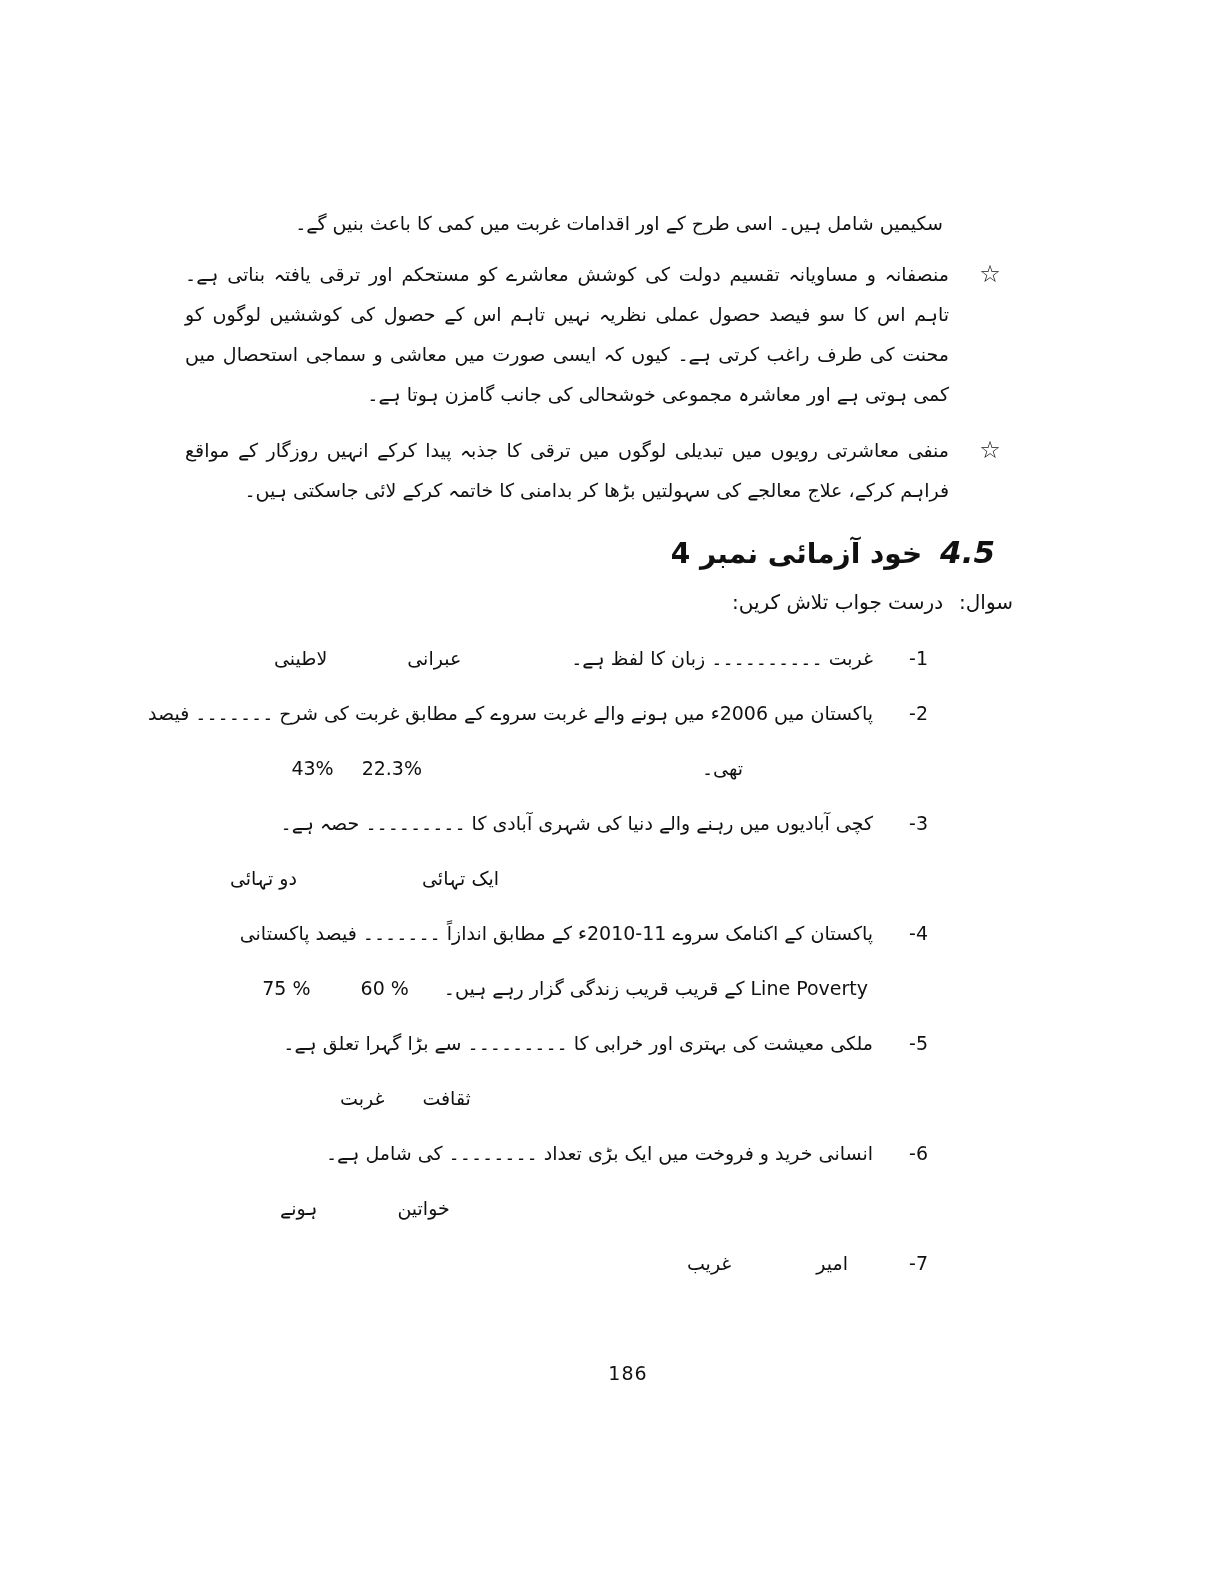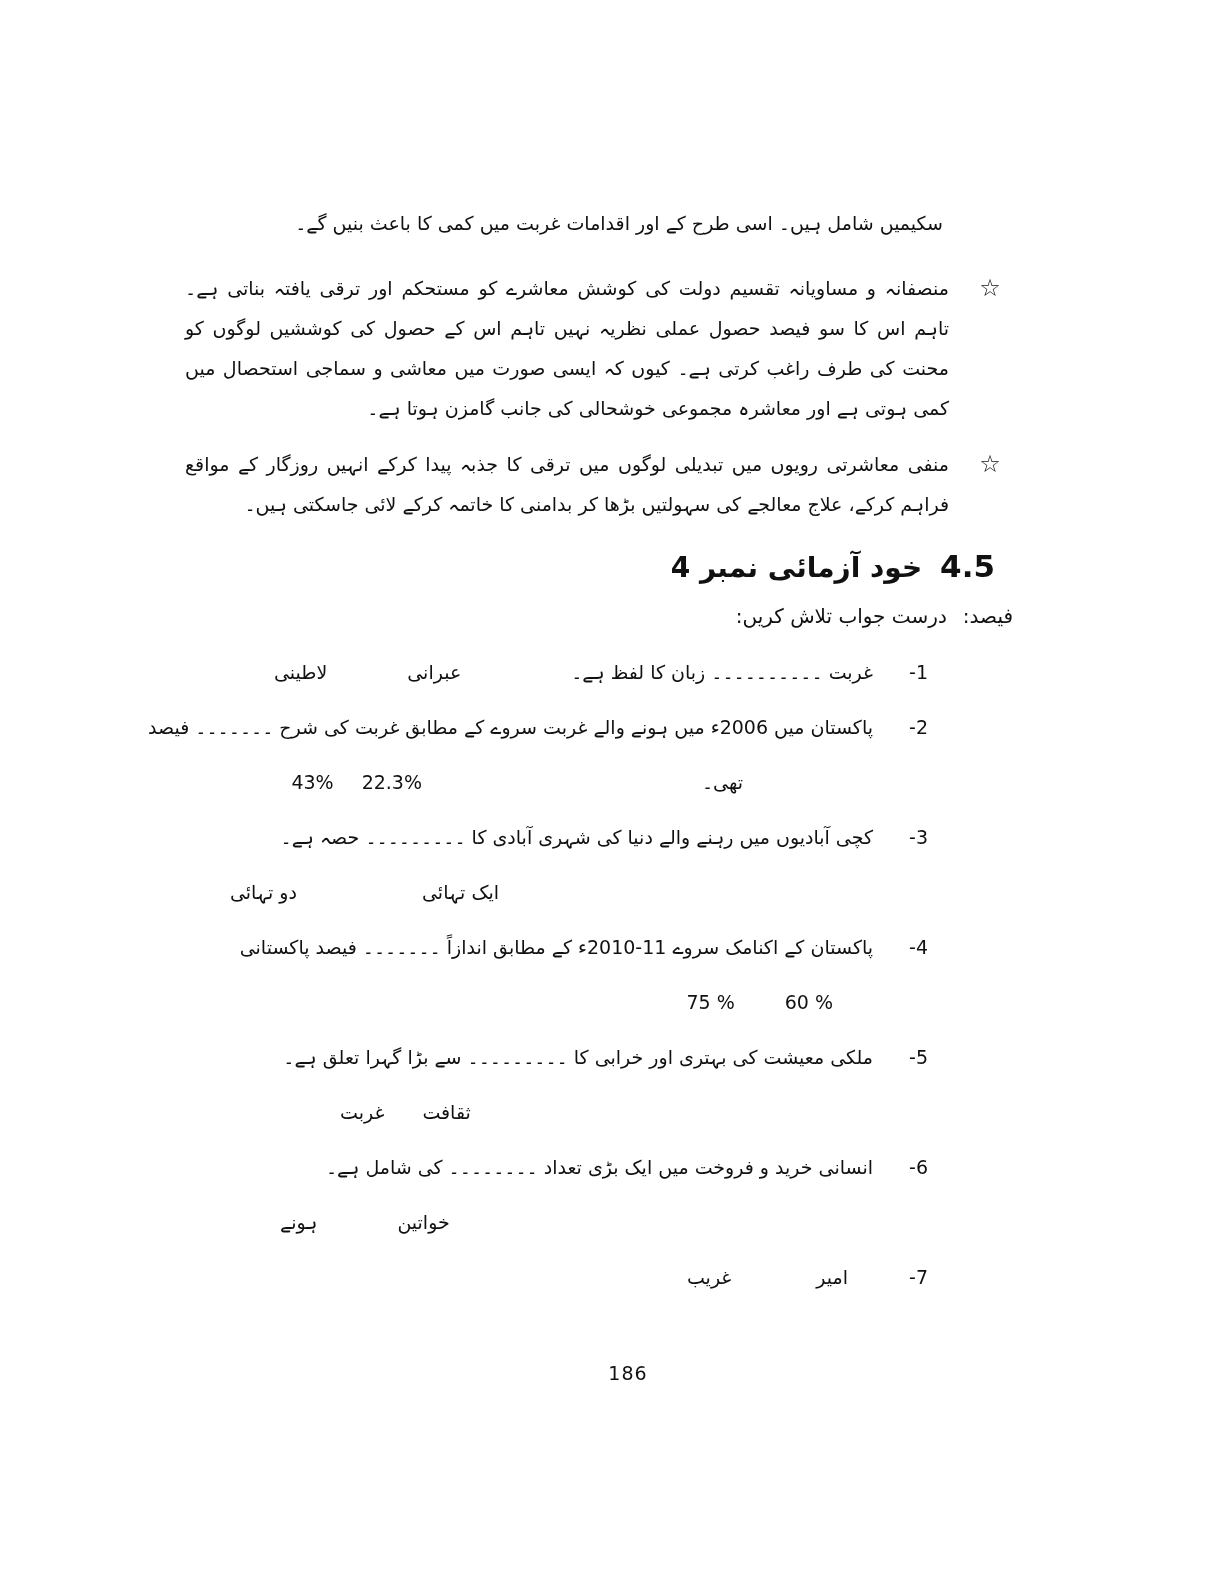--- a/index.html
+++ b/index.html
@@ -16,36 +16,36 @@
   .content {
     position:absolute; top:206px; left:185px; width:828px;
     direction:rtl;
   }
 
   
   .intro-line {
     padding-right:70px;
     font-size:19px; line-height:34px;
     text-align:right;
-    margin-bottom:28px;
+    margin-bottom:14px;
     white-space:nowrap;
   }
 
   
   .bullet { display:flex; gap:18px; margin-bottom:16px; }
   .star-cell { flex:none; width:46px; text-align:center; font-size:24px; line-height:40px; }
   .bullet-text { flex:1; font-size:19px; line-height:40px; text-align:justify; }
 
   
   .section-heading {
     display:flex; align-items:baseline; gap:18px;
     padding-right:18px; margin:24px 0 20px 0;
     font-weight:bold;
   }
-  .sec-num { font-size:31px; direction:ltr; }
+  .sec-num { font-size:31px; direction:ltr;font-style:italic; }
   .sec-title { font-size:28px; }
 
   
   .exercise-header { display:flex; gap:16px; font-size:20px; margin-bottom:16px; }
 
   
   .qrow { min-height:55px; display:flex; align-items:center; font-size:19px; }
   .row-q { padding-right:85px; }
   .q-num { flex:none; width:55px; direction:ltr; text-align:right; unicode-bidi:embed; }
   .q-text { white-space:nowrap; }
@@ -92,21 +92,21 @@
       <span class="star-cell">☆</span>
       <p class="bullet-text">منفی معاشرتی رویوں میں تبدیلی لوگوں میں ترقی کا جذبہ پیدا کرکے انہیں روزگار کے مواقع فراہم کرکے، علاج معالجے کی سہولتیں بڑھا کر بدامنی کا خاتمہ کرکے لائی جاسکتی ہیں۔</p>
     </div>
 
     <h2 class="section-heading">
       <span class="sec-num">4.5</span>
       <span class="sec-title">خود آزمائی نمبر 4</span>
     </h2>
 
     <div class="exercise-header">
-      <span class="ex-label">فیصد:</span>
+      <span class="ex-label">سوال:</span>
       <span class="ex-instruction">درست جواب تلاش کریں:</span>
     </div>
 
     <div class="questions">
 
       <div class="qrow row-q">
         <span class="q-num">-1</span>
         <span class="q-text">غربت ۔۔۔۔۔۔۔۔۔۔ زبان کا لفظ ہے۔</span>
         <span class="q-opts opts-inline-1">
           <span class="opt">عبرانی</span>
@@ -133,20 +133,21 @@
       <div class="qrow q-opts opts-row opts-3">
         <span class="opt">ایک تہائی</span>
         <span class="opt">دو تہائی</span>
       </div>
 
       <div class="qrow row-q">
         <span class="q-num">-4</span>
         <span class="q-text">پاکستان کے اکنامک سروے 11-2010ء کے مطابق اندازاً ۔۔۔۔۔۔۔ فیصد پاکستانی</span>
       </div>
       <div class="qrow row-cont-4">
+        <span class="q-text">Line Poverty کے قریب قریب زندگی گزار رہے ہیں۔</span>
         <span class="q-opts cont4-opts">
           <span class="opt latin">60 %</span>
           <span class="opt latin">75 %</span>
         </span>
       </div>
 
       <div class="qrow row-q">
         <span class="q-num">-5</span>
         <span class="q-text">ملکی معیشت کی بہتری اور خرابی کا ۔۔۔۔۔۔۔۔۔ سے بڑا گہرا تعلق ہے۔</span>
       </div>

